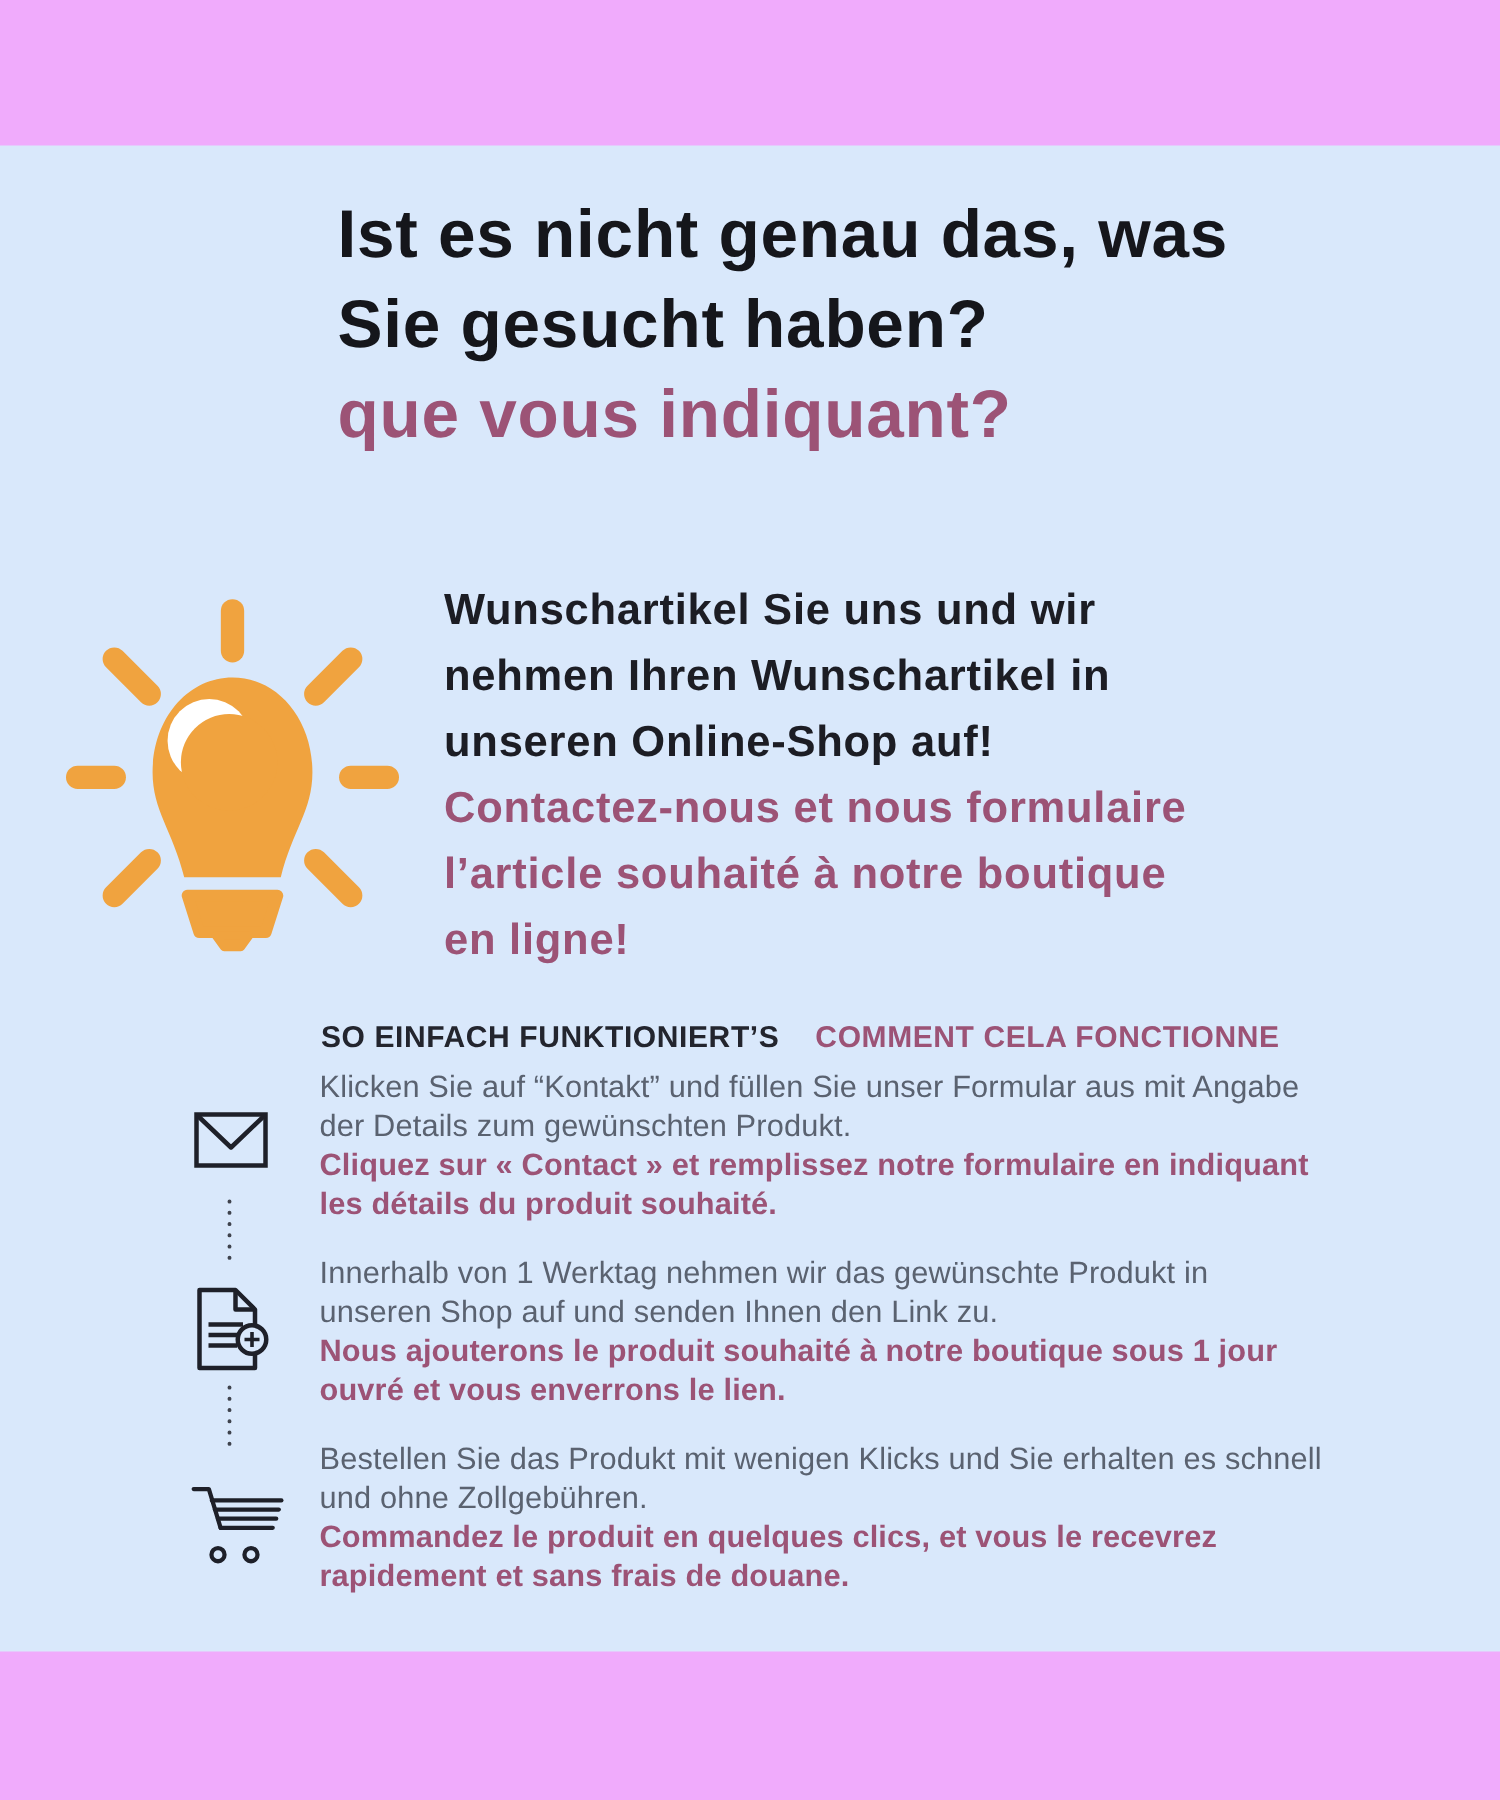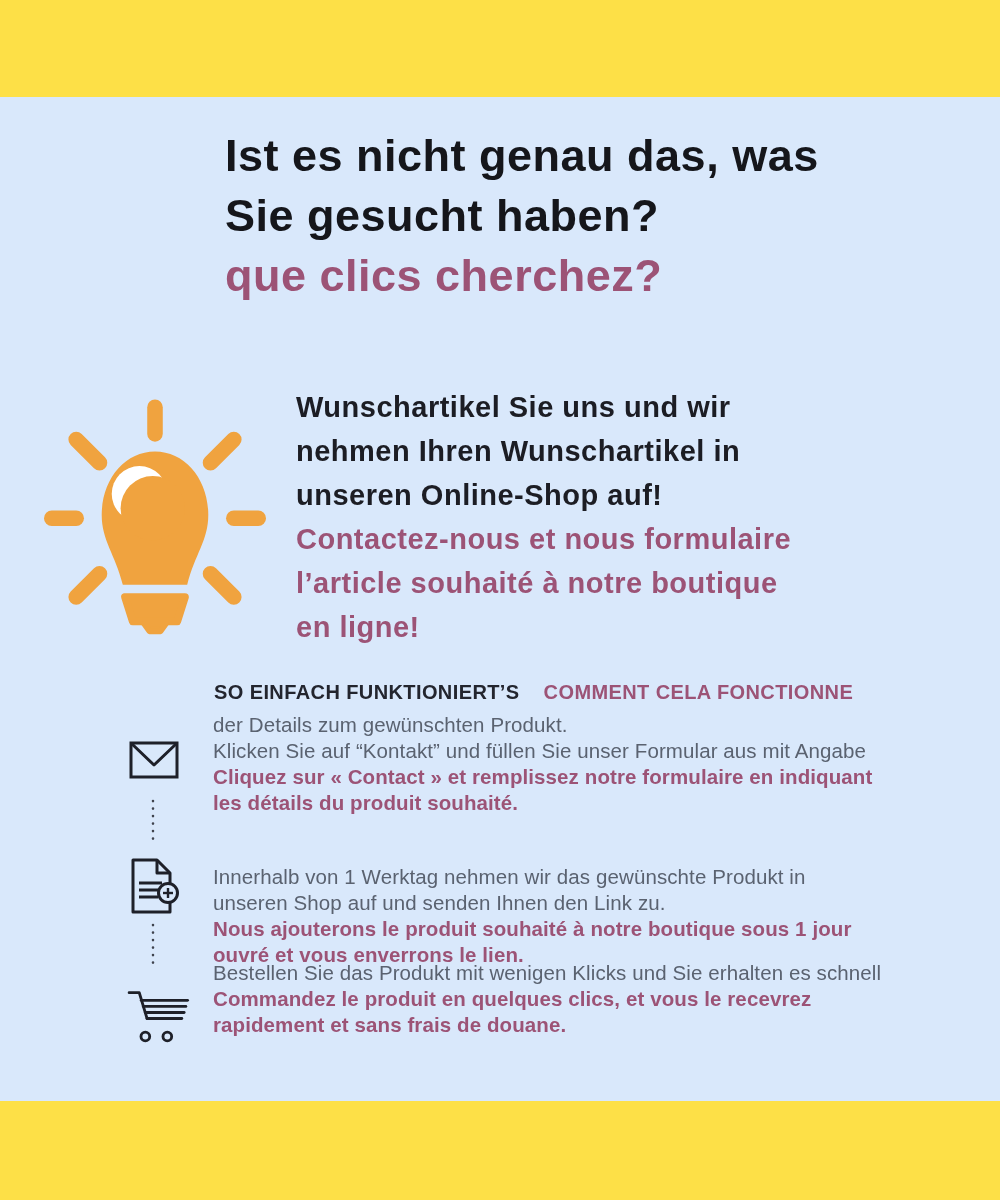--- a/index.html
+++ b/index.html
@@ -1,18 +1,18 @@
 <!DOCTYPE html>
 <html><head>
 <meta charset="utf-8">
 <style>
   html,body{margin:0;padding:0;background:#ffffff;}
   #canvas{
     position:relative;width:1000px;height:1200px;overflow:hidden;
-    background:#fde047;font-family:"Liberation Sans",sans-serif;
+    background:#f0abfc;font-family:"Liberation Sans",sans-serif;
     -webkit-font-smoothing:antialiased;
   }
   .panel{position:absolute;left:0;top:97px;width:1000px;height:1004px;background:#d9e8fb;}
 
   
   .headline{position:absolute;left:225px;top:126px;width:700px;
     font-size:45px;line-height:60px;font-weight:700;letter-spacing:0.5px;}
   .headline .de{color:#15161b;}
   .headline .fr{color:#9c5376;}
 
@@ -30,40 +30,40 @@
     font-size:20px;font-weight:700;letter-spacing:0.4px;}
   .how-title .de{color:#23252e;}
   .how-title .fr{color:#9c5376;}
 
   
   .step-text{position:absolute;left:213px;width:760px;
     font-size:20.5px;line-height:26px;letter-spacing:0.1px;}
   .step-text .de{color:#5a6270;font-weight:400;}
   .step-text .fr{color:#9c5376;font-weight:700;}
   .step-1{top:712px;}
-  .step-2{top:836px;margin-top:28px;}
+  .step-2{top:836px;}
   .step-3{top:960px;}
 
   .icon-abs{position:absolute;}
   .env-icon{left:129px;top:741px;}
   .doc-icon{left:128px;top:857px;}
   .cart-icon{left:120px;top:985px;}
   .dots-1{left:151px;top:798px;}
   .dots-2{left:151px;top:922px;}
 </style>
 </head>
 <body>
 
 <div id="canvas">
   <div class="panel"></div>
 
   <div class="headline">
     <div class="de">Ist es nicht genau das, was</div>
     <div class="de">Sie gesucht haben?</div>
-    <div class="fr">que clics cherchez?</div>
+    <div class="fr">que vous indiquant?</div>
   </div>
 
   <svg class="bulb-svg" width="222" height="240" viewBox="0 0 200 216">
     <g stroke="#f0a33f" stroke-width="14" stroke-linecap="round">
       <line x1="100" y1="10" x2="100" y2="34"></line>
       <line x1="29" y1="39" x2="50" y2="60"></line>
       <line x1="171" y1="39" x2="150" y2="60"></line>
       <line x1="7" y1="110" x2="29" y2="110"></line>
       <line x1="171" y1="110" x2="193" y2="110"></line>
       <line x1="29" y1="181" x2="50" y2="160"></line>
@@ -120,31 +120,32 @@
       <line x1="21" y1="15" x2="66.7" y2="15"></line>
       <line x1="23" y1="21" x2="65" y2="21"></line>
       <line x1="25" y1="27" x2="63.3" y2="27"></line>
       <line x1="26.7" y1="33" x2="61" y2="33"></line>
       <circle cx="25" cy="50.7" r="4.3"></circle>
       <circle cx="46.7" cy="50.7" r="4.3"></circle>
     </g>
   </svg>
 
   <div class="step-text step-1">
+    <div class="de">Klicken Sie auf “Kontakt” und füllen Sie unser Formular aus mit Angabe</div>
     <div class="de">der Details zum gewünschten Produkt.</div>
-    <div class="de">Klicken Sie auf “Kontakt” und füllen Sie unser Formular aus mit Angabe</div>
     <div class="fr">Cliquez sur « Contact » et remplissez notre formulaire en indiquant</div>
     <div class="fr">les détails du produit souhaité.</div>
   </div>
 
   <div class="step-text step-2">
     <div class="de">Innerhalb von 1 Werktag nehmen wir das gewünschte Produkt in</div>
     <div class="de">unseren Shop auf und senden Ihnen den Link zu.</div>
     <div class="fr">Nous ajouterons le produit souhaité à notre boutique sous 1 jour</div>
     <div class="fr">ouvré et vous enverrons le lien.</div>
   </div>
 
   <div class="step-text step-3">
     <div class="de">Bestellen Sie das Produkt mit wenigen Klicks und Sie erhalten es schnell</div>
+    <div class="de">und ohne Zollgebühren.</div>
     <div class="fr">Commandez le produit en quelques clics, et vous le recevrez</div>
     <div class="fr">rapidement et sans frais de douane.</div>
   </div>
 </div>
 
 </body></html>

